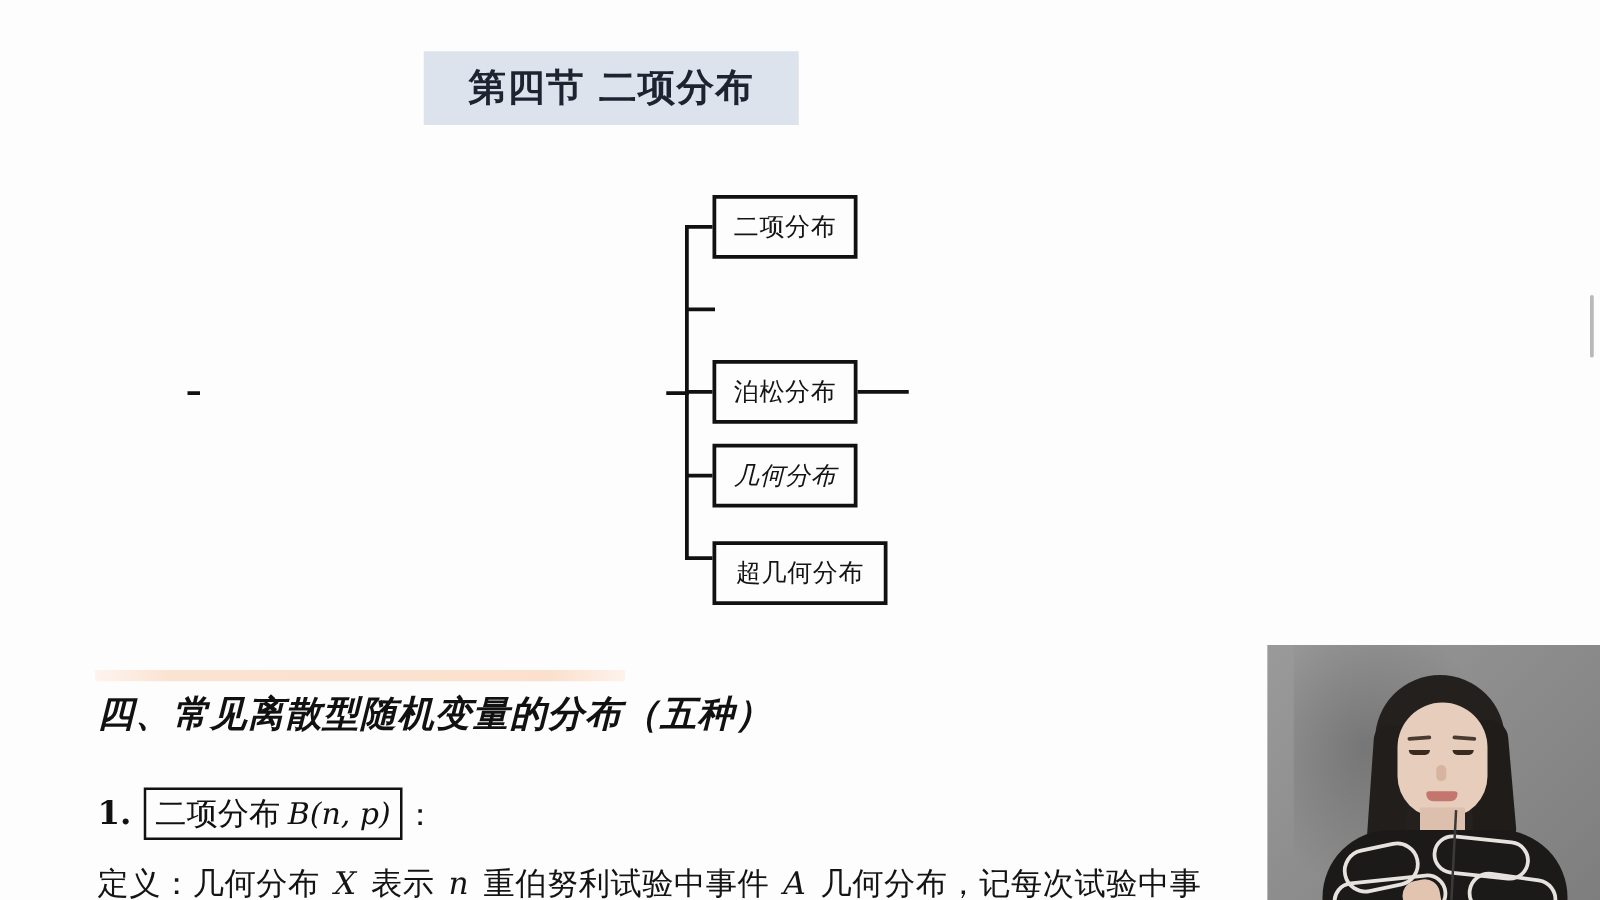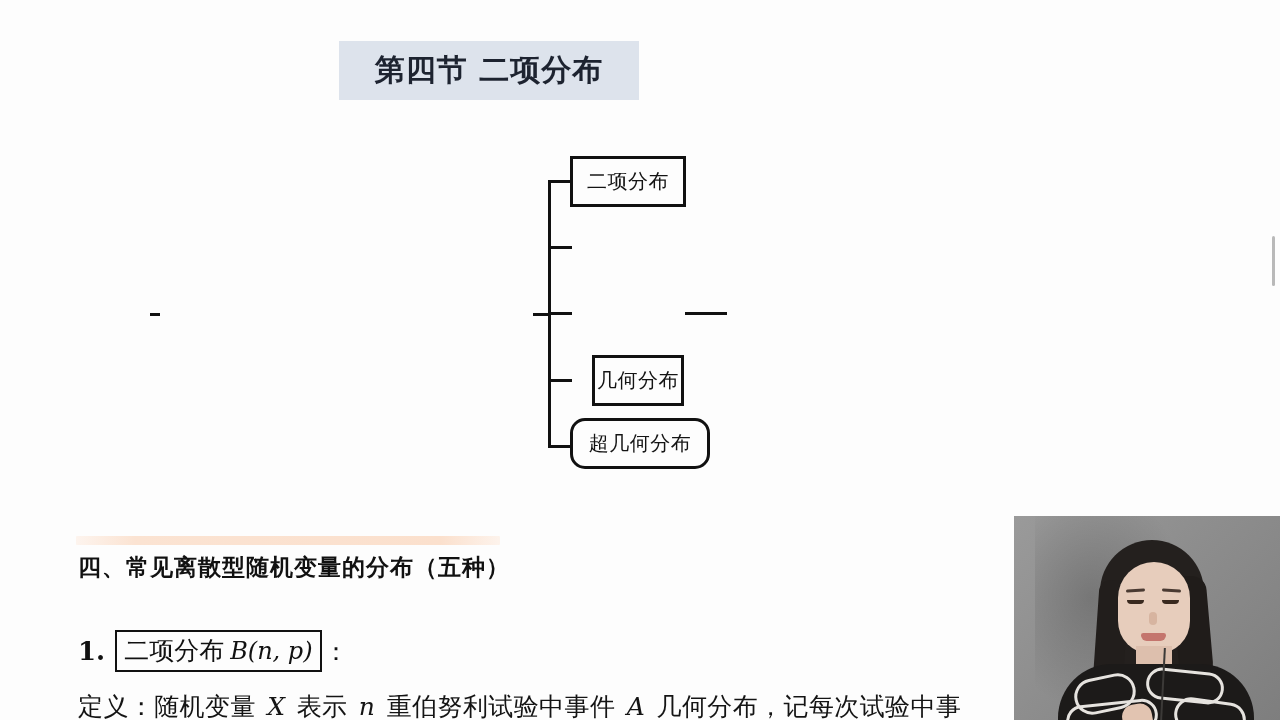--- a/index.html
+++ b/index.html
@@ -75,22 +75,22 @@
     letter-spacing: 1.5px;
   }
   .node-box.leaf {
     font-size: 20px;
     font-weight: 500;
     letter-spacing: 0.5px;
   }
   #node-binomial     { left: 570px; top: 156px; width: 116px; height: 51px; }
   #node-bernoulli    { left: 570px; top: 222px; width: 106px; height: 51px; }
   #node-poisson      { left: 570px; top: 288px; width: 116px; height: 51px; }
-  #node-geometric    { left: 592px; top: 355px; width: 92px; height: 51px; }
-  #node-hyper        { left: 570px; top: 418px; width: 140px; height: 51px; border-radius: 15px; }
+  #node-geometric    { left: 570px; top: 355px; width: 116px; height: 51px; font-style: italic; }
+  #node-hyper        { left: 570px; top: 433px; width: 140px; height: 51px; }
   #node-poisson-thm  { left: 725px; top: 288px; width: 116px; height: 51px;
                        font-size: 19px; border-width: 3px; }
 
   
   .line { position: absolute; background: #111111; }
   .line.h { height: 3px; }
   .line.v { width: 3px; }
 
   
   #peach-bar {
@@ -101,24 +101,25 @@
     height: 9px;
     background: linear-gradient(to right, #fdf4ee 0%, #fbe3d2 14%, #fbe0cd 86%, #fdf3ec 100%);
     border-radius: 1px;
   }
   #section-heading {
     position: absolute;
     left: 78px;
     top: 552px;
     font-family: "DejaVu Serif", "Liberation Serif", serif;
     font-weight: bold;
-    font-size: 23px;
+    font-size: 29px;
     color: #111111;
     letter-spacing: 1px;
     white-space: nowrap;
+    font-style: italic;
   }
 
   
   #item-1 {
     position: absolute;
     left: 78px;
     top: 630px;
     display: flex;
     align-items: center;
     white-space: nowrap;
@@ -332,20 +333,23 @@
     <div class="line h" style="left:548px; top:379px; width:24px;"></div>
     <div class="line h" style="left:548px; top:445px; width:24px;"></div>
 
     <div class="line h" style="left:685px; top:312px; width:42px;"></div>
 
     <div class="node-box leaf" id="node-binomial">
       <span>二项分布</span>
     </div>
 
 
+    <div class="node-box leaf" id="node-poisson">
+      <span>泊松分布</span>
+    </div>
 
     <div class="node-box leaf" id="node-geometric">
       <span>几何分布</span>
     </div>
 
     <div class="node-box leaf" id="node-hyper">
       <span>超几何分布</span>
     </div>
 
   </div>
@@ -357,21 +361,21 @@
   <div id="item-1">
     <span class="item-num">1.</span>
     <span class="boxed-term">
       <span>二项分布</span>
       <span class="math">B(n, p)</span>
     </span>
     <span class="item-colon">：</span>
   </div>
 
   <div id="definition-line">
-    <span>定义：随机变量 </span><span class="math">X</span><span> 表示 </span><span class="math">n</span><span> 重伯努利试验中事件 </span><span class="math">A</span><span> 几何分布，记每次试验中事</span>
+    <span>定义：几何分布 </span><span class="math">X</span><span> 表示 </span><span class="math">n</span><span> 重伯努利试验中事件 </span><span class="math">A</span><span> 几何分布，记每次试验中事</span>
   </div>
 
   <div id="scrollbar-track">
     <div id="scrollbar-thumb"></div>
   </div>
 
   <div id="webcam">
     <div class="cam-bg"></div>
     <div class="cam-shadow"></div>
     <div class="hair"></div>

